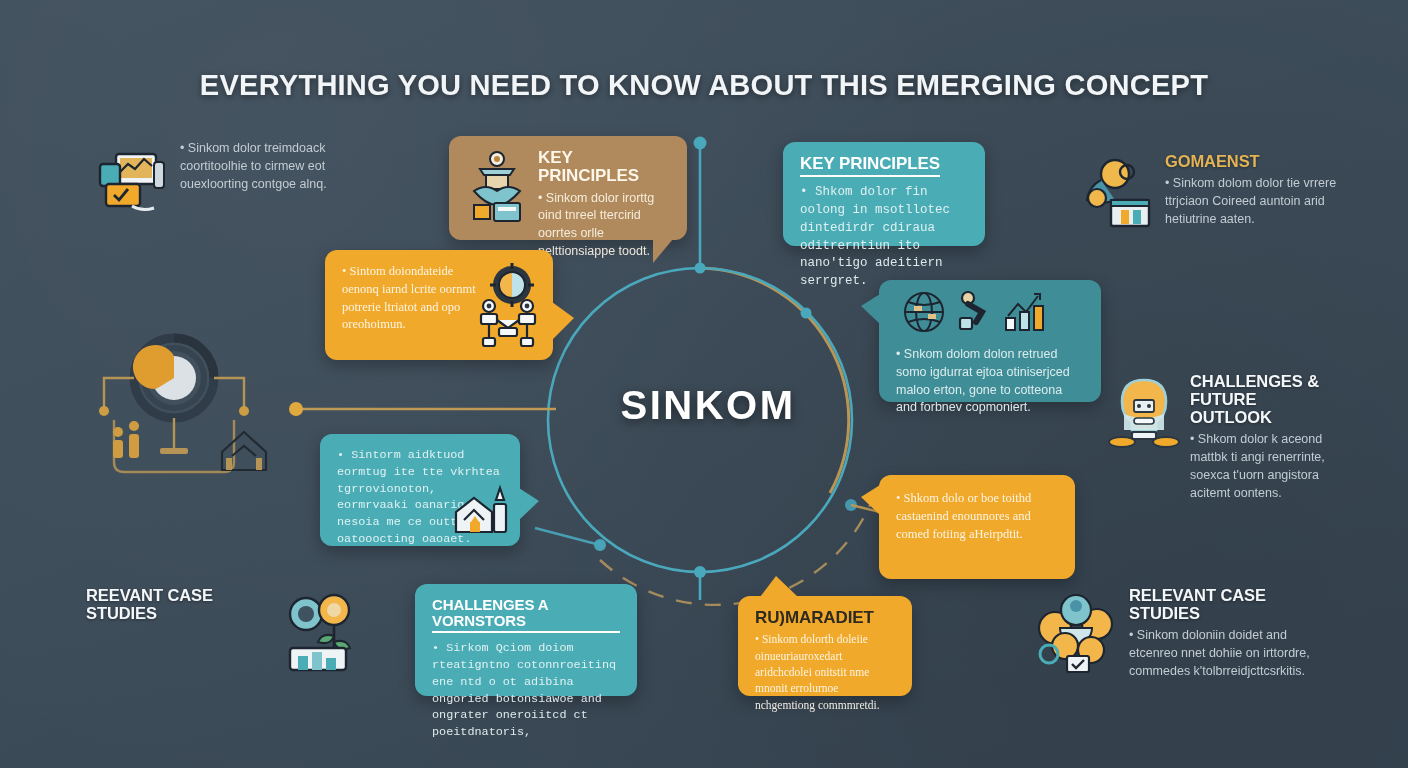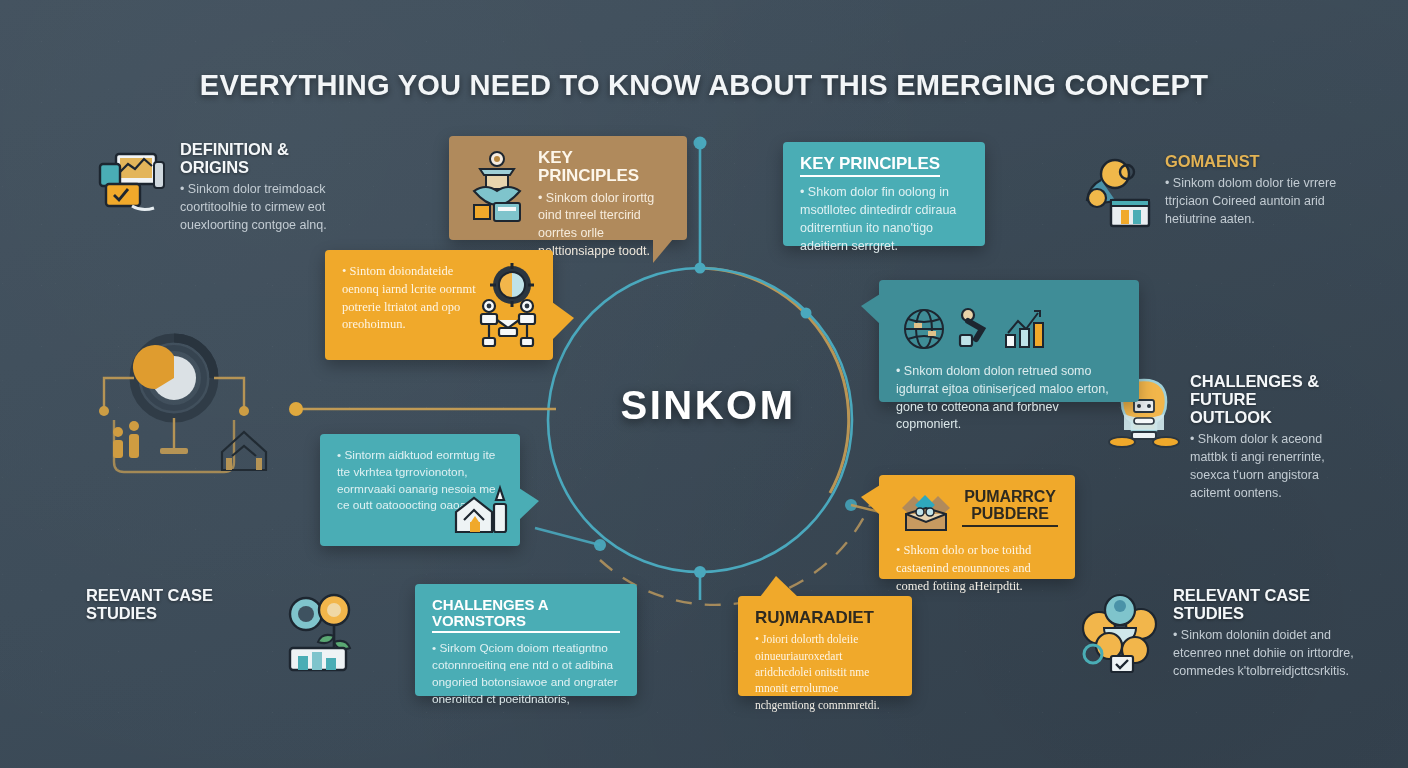--- a/index.html
+++ b/index.html
@@ -59,21 +59,21 @@
     color: #ffffff;
     font-size: 40px;
     font-weight: bold;
     letter-spacing: 2.5px;
     text-shadow: 0 3px 10px rgba(0,0,0,0.5);
   }
 
   
   .bubble {
     position: absolute;
-    border-radius: 4px;
+    border-radius: 12px;
     padding: 13px 17px 15px 17px;
     box-shadow: 0 6px 16px rgba(0,0,0,0.28);
   }
   .bubble .b-head {
     font-size: 17px;
     font-weight: bold;
     letter-spacing: -0.1px;
     line-height: 1.08;
     margin-bottom: 4px;
   }
@@ -87,21 +87,21 @@
     font-size: 12.5px;
     line-height: 1.42;
     opacity: .93;
   }
 
   
   .tail { position: absolute; width: 0; height: 0; }
 
   
   .t-teal { background: #4aadb5; color: #ffffff; }
-  .t-teal .b-body { color: #eaf6f7; }
+  .t-teal .b-body { color: #eaf6f7; font-family: Liberation Mono, monospace; }
   
   .t-orange { background: #f0a92b; color: #2e2a20; }
   .t-orange .b-body { color: #fffaf0; font-family: Liberation Serif, serif; }
   
   .t-tan { background: #b08a5c; color: #fdf6ea; }
   .t-tan .b-body { color: #fbf3e6; }
   
   .t-teal-dim { background: #3f8d97; color: #ffffff; }
   .t-teal-dim .b-body { color: #e8f4f5; }
 
@@ -209,21 +209,20 @@
         <rect x="28" y="16" width="32" height="20" fill="#e0a93e" opacity="0.85"></rect>
         <path d="M28 30 L36 22 L43 27 L52 17 L60 24" fill="none" stroke="#1d2630" stroke-width="2.2"></path>
         <rect x="8" y="22" width="20" height="22" rx="3" fill="#4aadb5" stroke="#1d2630" stroke-width="2.4"></rect>
         <rect x="14" y="42" width="34" height="22" rx="3" fill="#f0a92b" stroke="#1d2630" stroke-width="2.4"></rect>
         <path d="M22 53 l5 5 l9 -11" fill="none" stroke="#1d2630" stroke-width="2.8"></path>
         <rect x="62" y="20" width="10" height="26" rx="3" fill="#cfd8de" stroke="#1d2630" stroke-width="2"></rect>
         <path d="M40 64 q10 6 22 2" fill="none" stroke="#e6edf1" stroke-width="3"></path>
       </svg>
     </div>
     <div class="s-text">
-      <div class="s-head">DEFINITION &amp; ORIGINS</div>
       <div class="s-body">• Sinkom dolor treimdoack coortitoolhie to cirmew eot ouexloorting contgoe alnq.</div>
     </div>
   </div>
 
   <div class="side gold" style="left:1075px; top:152px; width:265px;justify-content:flex-end;">
     <div class="s-icon">
       <svg width="80" height="78" viewBox="0 0 80 78">
         <circle cx="40" cy="20" r="14" fill="#f0b84a" stroke="#1d2630" stroke-width="2.4"></circle>
         <path d="M26 26 q-12 6 -14 20 q14 6 28 0" fill="#4a92a8" stroke="#1d2630" stroke-width="2.2"></path>
         <circle cx="22" cy="44" r="9" fill="#f0b84a" stroke="#1d2630" stroke-width="2.2"></circle>
@@ -274,21 +273,21 @@
         <rect x="18" y="68" width="10" height="14" fill="#4aadb5"></rect>
         <rect x="32" y="64" width="10" height="18" fill="#7fc4cc"></rect>
         <rect x="46" y="70" width="10" height="12" fill="#4aadb5"></rect>
       </svg>
     </div>
     <div class="s-text">
       <div class="s-head">REEVANT CASE STUDIES</div>
     </div>
   </div>
 
-  <div class="side" style="left:1079px; top:586px; width:285px;justify-content:flex-end;">
+  <div class="side" style="left:1035px; top:586px; width:285px;justify-content:flex-end;">
     <div class="s-icon">
       <svg width="84" height="86" viewBox="0 0 84 86">
         <circle cx="20" cy="40" r="16" fill="#f2b64b" stroke="#1d2630" stroke-width="2.2"></circle>
         <circle cx="62" cy="36" r="15" fill="#f2b64b" stroke="#1d2630" stroke-width="2.2"></circle>
         <circle cx="41" cy="22" r="15" fill="#7fc4cc" stroke="#1d2630" stroke-width="2.2"></circle>
         <circle cx="41" cy="18" r="6" fill="#4a92a8"></circle>
         <path d="M41 40 m-16 0 a16 16 0 1 0 32 0 Z" fill="#cfe7eb" stroke="#1d2630" stroke-width="2"></path>
         <circle cx="30" cy="58" r="13" fill="#f2b64b" stroke="#1d2630" stroke-width="2.2"></circle>
         <circle cx="56" cy="62" r="13" fill="#f2b64b" stroke="#1d2630" stroke-width="2.2"></circle>
         <rect x="32" y="68" width="22" height="16" rx="2" fill="#eef3f5" stroke="#1d2630" stroke-width="2.2"></rect>
@@ -364,21 +363,21 @@
             <rect x="46" y="42" width="12" height="8" rx="2"></rect>
           <path d="M14 28 L14 42 M52 28 L52 42"></path>
         </g>
         <circle cx="14" cy="10" r="2.4" fill="#2b3640"></circle>
           <circle cx="52" cy="10" r="2.4" fill="#2b3640"></circle>
       </svg>
     </div>
     <div class="tail" style="left:227px; top:52px; border-left:22px solid #f0a92b; border-top:16px solid transparent; border-bottom:22px solid transparent;"></div>
   </div>
 
-  <div class="bubble t-teal-dim" style="left:879px; top:280px; width:260px; height:122px; padding-top:25px;">
+  <div class="bubble t-teal-dim" style="left:879px; top:280px; width:222px; height:122px; padding-top:8px;">
     <div style="margin:2px 0 8px 6px;">
       <svg width="160" height="44" viewBox="0 0 160 44">
 
         <g stroke="#1d2630" stroke-width="2" fill="none">
           <circle cx="22" cy="22" r="19"></circle>
           <ellipse cx="22" cy="22" rx="8" ry="19"></ellipse>
           <line x1="3" y1="22" x2="41" y2="22"></line>
           <path d="M6 12 q16 6 32 0 M6 32 q16 -6 32 0"></path>
         </g>
         <rect x="12" y="16" width="8" height="5" fill="#e0c28a"></rect>
@@ -416,44 +415,28 @@
           <path d="M50 6 L54 18 L46 18 Z" fill="#f6f9fa"></path>
         </g>
         <rect x="20" y="40" width="10" height="10" fill="#f0a92b"></rect>
         <path d="M25 34 l-4 6 l8 0 Z" fill="#f0a92b"></path>
       </svg>
     </div>
     <div class="tail" style="left:199px; top:54px; border-left:20px solid #4aadb5; border-top:13px solid transparent; border-bottom:19px solid transparent;"></div>
   </div>
 
   <div class="bubble t-orange" style="left:879px; top:475px; width:196px; height:104px;">
-    <div style="display:flex; gap:8px; align-items:flex-start;">
-      <div style="flex:0 0 auto; margin-top:2px;">
-        <svg width="58" height="46" viewBox="0 0 58 46">
-          <path d="M6 18 L18 6 L30 18 L18 28 Z" fill="#b08a5c"></path>
-          <path d="M30 18 L42 6 L54 18 L42 28 Z" fill="#b08a5c"></path>
-          <rect x="22" y="8" width="14" height="14" transform="rotate(45 29 15)" fill="#2fa8bd"></rect>
-          <path d="M10 24 L30 18 L50 24 L50 40 L10 40 Z" fill="#c79a60" stroke="#1d2630" stroke-width="2"></path>
-          <path d="M10 24 L30 32 L50 24" fill="#e6d3b0" stroke="#1d2630" stroke-width="2"></path>
-          <circle cx="24" cy="22" r="4" fill="#bfe2e8" stroke="#1d2630" stroke-width="1.6"></circle>
-          <circle cx="34" cy="22" r="4" fill="#bfe2e8" stroke="#1d2630" stroke-width="1.6"></circle>
-        </svg>
-      </div>
-      <div style="min-width:0; text-align:center; flex:1 1 auto;">
-        <div class="b-head underline" style="font-size:16px;">PUMARRCY PUBDERE</div>
-      </div>
-    </div>
     <div class="b-body" style="margin-top:2px;">• Shkom dolo or boe toithd castaenind enounnores and comed fotiing aHeirpdtit.</div>
     <div class="tail" style="left:-18px; top:10px; border-right:19px solid #f0a92b; border-top:12px solid transparent; border-bottom:18px solid transparent;"></div>
   </div>
 
   <div class="bubble t-teal" style="left:415px; top:584px; width:222px; height:112px;">
     <div class="b-head underline" style="font-size:15px;">CHALLENGES A VORNSTORS</div>
     <div class="b-body" style="font-size:11.8px;">• Sirkom Qciom doiom rteatigntno cotonnroeitinq ene ntd o ot adibina ongoried botonsiawoe and ongrater oneroiitcd ct poeitdnatoris,</div>
   </div>
 
   <div class="bubble t-orange" style="left:738px; top:596px; width:174px; height:100px;">
     <div class="b-head">RU)MARADIET</div>
-    <div class="b-body" style="font-size:11.5px;">• Joiori dolorth doleiie oinueuriauroxedart aridchcdolei onitstit nme mnonit errolurnoe nchgemtiong commmretdi.</div>
+    <div class="b-body" style="font-size:11.5px;">• Sinkom dolorth doleiie oinueuriauroxedart aridchcdolei onitstit nme mnonit errolurnoe nchgemtiong commmretdi.</div>
     <div class="tail" style="left:22px; top:-20px; border-bottom:21px solid #f0a92b; border-left:16px solid transparent; border-right:22px solid transparent;"></div>
   </div>
 
 </div>
 
 </body></html>

